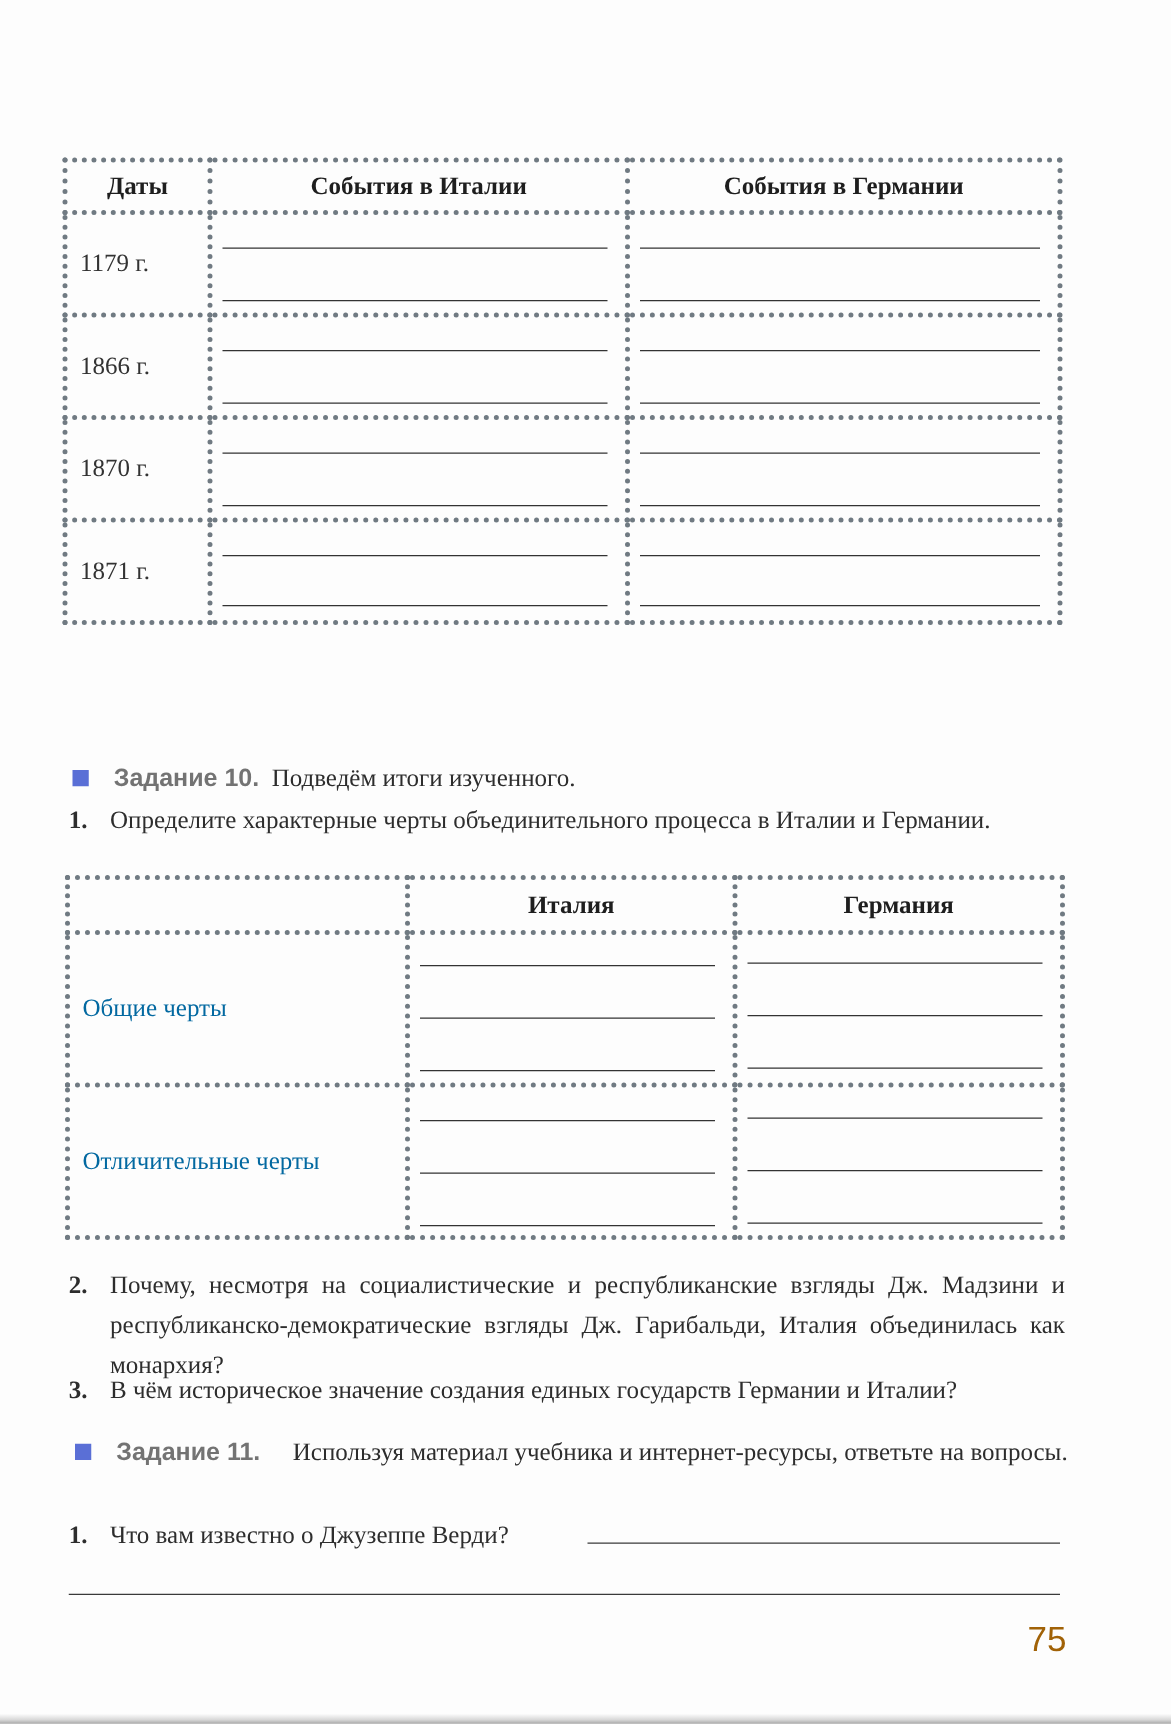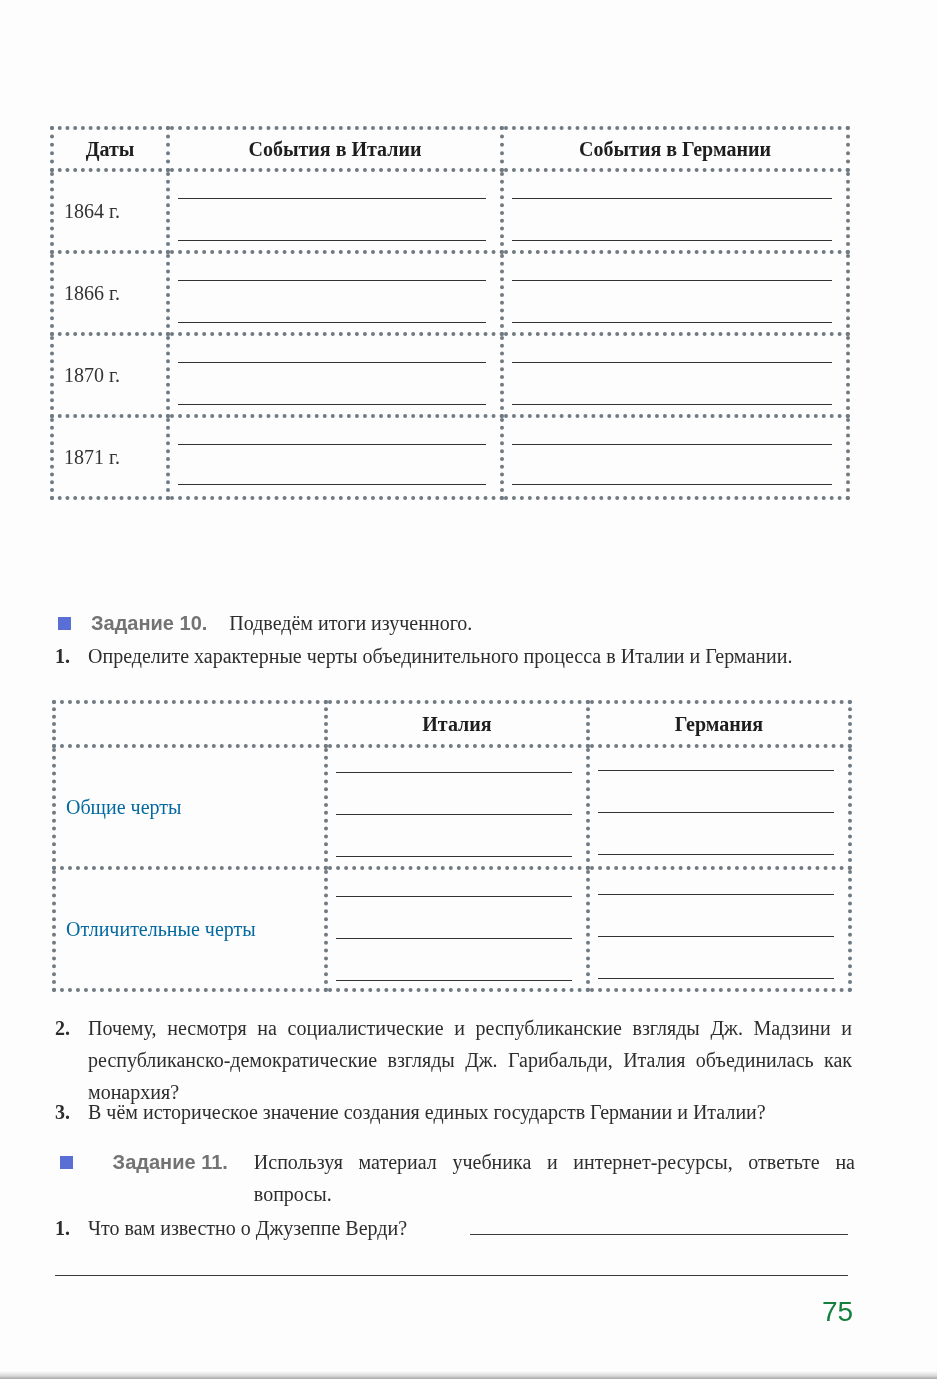--- a/index.html
+++ b/index.html
@@ -18,36 +18,36 @@
     .row-label { font-size: 20px; padding-left: 10px !important; color: #0369a1; }
 
     .task-head { position: absolute; font-size: 20px; display: flex; align-items: baseline; }
     .task-sq { display: inline-block; width: 13px; height: 13px; background: #5a6fd6; margin-right: 20px; position: relative; top: 0px; }
     .task-name { font-family: "Liberation Sans", "DejaVu Sans", sans-serif; font-weight: bold; color: #737373; font-size: 20px; }
     .task-text { color: #2d2d2d; }
     .q { position: absolute; font-size: 20px; line-height: 32px; color: #2d2d2d; }
     .q .num { position: absolute; left: 0; font-weight: bold; }
     .q .txt { display: block; padding-left: 33px; text-align: justify; font-family: Liberation Serif, serif; }
     .answer-line { position: absolute; height: 0; border-top: 1.5px solid #3a3a3a; }
-    .page-num { position: absolute; font-family: "Liberation Sans", "DejaVu Sans", sans-serif; font-size: 28px; color: #15803d; }
+    .page-num { position: absolute; font-family: "Liberation Sans", "DejaVu Sans", sans-serif; font-size: 28px; color: #a16207; }
     .bottom-edge { position: absolute; left: 0; right: 0; bottom: 0; height: 8px;
       background: linear-gradient(to bottom, #fdfdfd 0%, #d8d8d8 60%, #a8a8a8 100%); }
   </style>
 </head>
 <body>
 
 <table class="dot-table" style="left:50px; top:126px; width:800px;">
   <tbody>
       <tr style="height:42px;">
     <th style="width:112px;">Даты</th>
     <th style="width:330px;">События в Италии</th>
     <th>События в Германии</th>
   </tr>
   <tr style="height:82px;">
-    <td class="date-cell">1864 г.</td>
+    <td class="date-cell">1179 г.</td>
     <td class="lines-cell">
           <div class="wline" style="top:26px"></div>
           <div class="wline" style="top:68px"></div>
         </td>
     <td class="lines-cell">
           <div class="wline" style="top:26px"></div>
           <div class="wline" style="top:68px"></div>
         </td>
   </tr>
   <tr style="height:82px;">
@@ -82,21 +82,21 @@
           <div class="wline" style="top:26px"></div>
           <div class="wline" style="top:66px"></div>
         </td>
   </tr>
 </tbody>
   </table>
 
 <div class="task-head" style="left:58px; top:612px;">
   <span class="task-sq"></span>
   <span class="task-name">Задание 10.</span>
-  <span class="task-text" style="margin-left:22px;">Подведём итоги изученного.</span>
+  <span class="task-text" style="margin-left:10px;">Подведём итоги изученного.</span>
 </div>
 
 <div class="q" style="left:55px; top:640px; width:797px;">
   <span class="num">1.</span>
   <span class="txt">Определите характерные черты объединительного процесса в Италии и Германии.</span>
 </div>
 
 <table class="dot-table" style="left:52px; top:700px; width:800px;">
   <tbody>
       <tr style="height:44px;">
@@ -138,21 +138,21 @@
   <span class="txt">Почему, несмотря на социалистические и республиканские взгляды Дж. Мадзини и республиканско-демократические взгляды Дж. Гарибальди, Италия объединилась как монархия?</span>
 </div>
 
 <div class="q" style="left:55px; top:1096px; width:810px;">
   <span class="num">3.</span>
   <span class="txt" style="text-align:left; white-space:nowrap;">В чём историческое значение создания единых государств Германии и Италии?</span>
 </div>
 
 <div class="task-head" style="left:60px; top:1146px; width:795px;">
   <span class="task-sq"></span>
-  <span class="task-name" style="white-space:nowrap;margin-left:20px;">Задание 11.</span>
+  <span class="task-name" style="white-space:nowrap;">Задание 11.</span>
   <span class="task-text" style="margin-left:26px; line-height:32px; text-align:justify;">Используя материал учебника и интернет-ресурсы, ответьте на вопросы.</span>
 </div>
 
 <div class="q" style="left:55px; top:1212px; width:420px;">
   <span class="num">1.</span>
   <span class="txt" style="white-space:nowrap;">Что вам известно о Джузеппе Верди?</span>
 </div>
 <div class="answer-line" style="left:470px; width:378px; top:1234px;"></div>
 <div class="answer-line" style="left:55px; width:793px; top:1275px;"></div>
 

